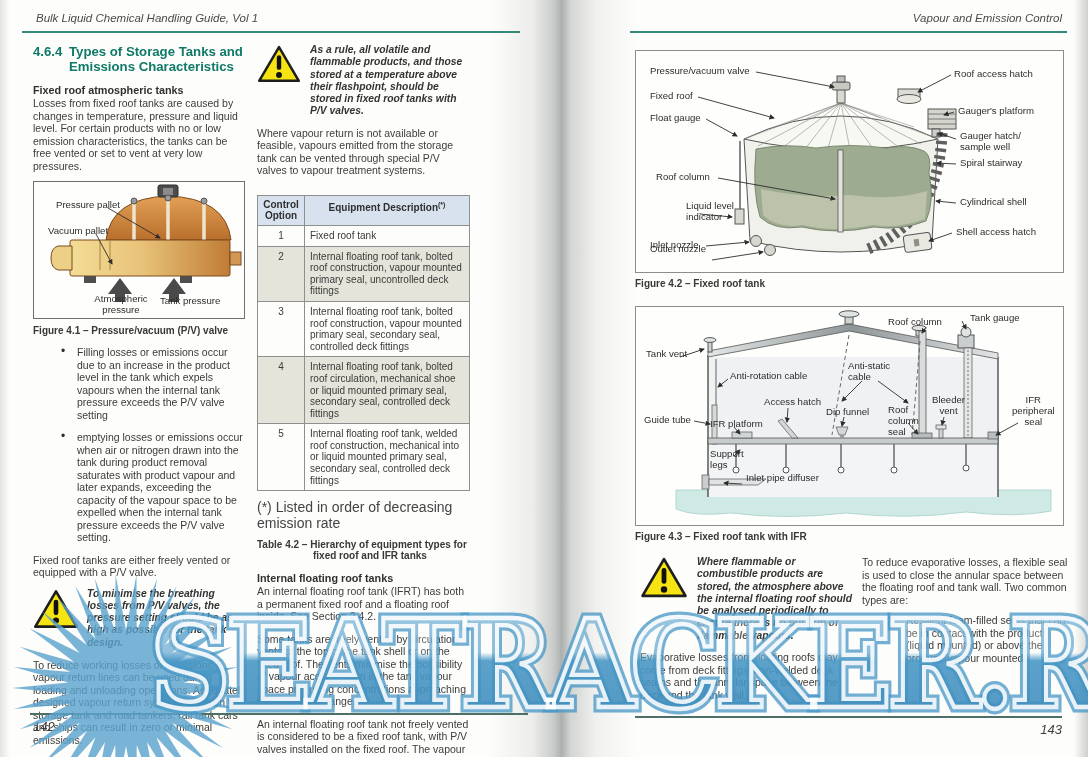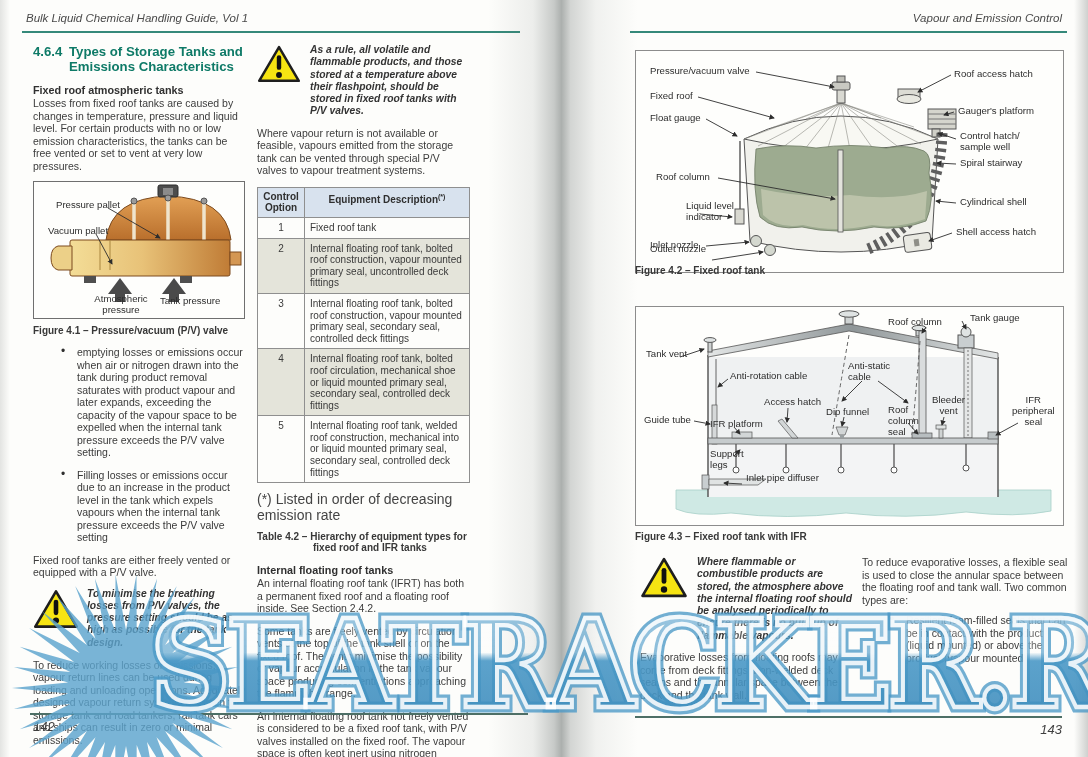--- a/index.html
+++ b/index.html
@@ -44,21 +44,21 @@
   ul.blist li::before{content:"•";position:absolute;left:0;top:-1px;font-size:12px;color:#2e2e2e;}
 
   .warnrow{display:flex;align-items:flex-start;}
   .warn-icon{flex:none;}
   .warn-text{font-size:10.3px;line-height:12.3px;font-weight:bold;font-style:italic;color:#333;}
 
   .figbox{position:relative;background:#fefefc;border:1px solid #8c8c8c;}
   .figcap{font-weight:bold;font-size:10px;color:#383838;}
   .lbl{position:absolute;font-size:9.6px;line-height:10.8px;color:#2d2d2d;white-space:pre-line;z-index:3;}
 
-  table.eq{border-collapse:collapse;width:100%;margin-top:10px;border-radius:10px;}
+  table.eq{border-collapse:collapse;width:100%;margin-top:18px;border-radius:10px;}
   table.eq th, table.eq td{border:1px solid #8f8f8f;font-size:10px;line-height:11.6px;vertical-align:top;}
   table.eq th{background:#d8e2ee;font-weight:bold;text-align:center;padding:3px 3px;color:#2f2f2f;}
   table.eq td{padding:4px 5px;}
   table.eq td.opt{text-align:center;width:36px;}
   table.eq tr.shade td{background:#e4e4da;}
   .footnote{font-size:14px;color:#444;margin-top:8px;}
   .tblcap{font-weight:bold;font-size:10px;color:#383838;margin-top:8px;padding-left:56px;text-indent:-56px;}
 
   .pgnum{position:absolute;font-style:italic;font-size:13px;color:#3f3f3f;}
   .foot-rule{position:absolute;height:1.5px;background:#4d6f66;}
@@ -72,21 +72,21 @@
   .wm-back{color:transparent;-webkit-text-stroke:10px rgba(74,152,198,0.78);}
   .wm-front{color:transparent;-webkit-text-stroke:4px rgba(255,255,255,0.88);
     background:linear-gradient(to bottom, rgba(255,255,255,0.30) 0%, rgba(255,255,255,0.18) 40%,
       rgba(74,152,198,0.90) 47%, rgba(62,140,188,0.90) 100%);
     -webkit-background-clip:text;background-clip:text;}
 </style>
 </head>
 <body>
 
 <div class="page page-left">
-  <div class="running-head" style="left:26px;text-align:right;">Bulk Liquid Chemical Handling Guide, Vol 1</div>
+  <div class="running-head" style="left:36px;text-align:right;">Bulk Liquid Chemical Handling Guide, Vol 1</div>
   <div class="head-rule" style="left:22px;top:31px;width:498px;"></div>
 
   <div class="col" style="left:33px;top:44px;width:214px;">
     <div class="h-sec">
       <span class="num">4.6.4</span>
       <span>Types of Storage Tanks and Emissions Characteristics</span>
     </div>
     <div class="subhead" style="margin-top:10px;">Fixed roof atmospheric tanks</div>
     <p class="body" style="margin-top:1px;">Losses from fixed roof tanks are caused by changes in temperature, pressure and liquid level. For certain products with no or low emission characteristics, the tanks can be free vented or set to vent at very low pressures.</p>
 
@@ -135,22 +135,22 @@
       </svg>
       <span class="lbl" style="left:22px;top:18px;">Pressure pallet</span>
       <span class="lbl" style="left:14px;top:44px;">Vacuum pallet</span>
       <span class="lbl" style="left:56px;top:112px;width:62px;text-align:center;">Atmospheric
 pressure</span>
       <span class="lbl" style="left:126px;top:114px;">Tank pressure</span>
     </div>
     <div class="figcap" style="margin-top:6px;">Figure 4.1 – Pressure/vacuum (P/V) valve</div>
 
     <ul class="blist">
+      <li>Filling losses or emissions occur due to an increase in the product level in the tank which expels vapours when the internal tank pressure exceeds the P/V valve setting</li>
       <li>emptying losses or emissions occur when air or nitrogen drawn into the tank during product removal saturates with product vapour and later expands, exceeding the capacity of the vapour space to be expelled when the internal tank pressure exceeds the P/V valve setting.</li>
-      <li>Filling losses or emissions occur due to an increase in the product level in the tank which expels vapours when the internal tank pressure exceeds the P/V valve setting</li>
     </ul>
     <p class="body" style="margin-top:2px;">Fixed roof tanks are either freely vented or equipped with a P/V valve.</p>
 
     <div class="warnrow" style="margin-top:9px;">
       <span class="warn-icon">
         <svg width="46" height="42" viewBox="0 0 60 54">
           <polygon points="30,4 57,50 3,50" fill="#f6e412" stroke="#1e1e1e" stroke-width="3.4" stroke-linejoin="round"></polygon>
           <rect x="27" y="15" width="6" height="20" rx="3" fill="#111"></rect>
           <circle cx="30" cy="42" r="4" fill="#111"></circle>
         </svg>
@@ -297,27 +297,27 @@
     <span class="lbl" style="left:14px;top:15px;">Pressure/vacuum valve</span>
     <span class="lbl" style="left:14px;top:40px;">Fixed roof</span>
     <span class="lbl" style="left:14px;top:62px;">Float gauge</span>
     <span class="lbl" style="left:20px;top:121px;">Roof column</span>
     <span class="lbl" style="left:14px;top:150px;margin-left:36px;">Liquid level
 indicator</span>
     <span class="lbl" style="left:14px;top:189px;">Inlet nozzle</span>
     <span class="lbl" style="left:14px;top:193px;text-align:center;">Outlet nozzle</span>
     <span class="lbl" style="left:318px;top:18px;">Roof access hatch</span>
     <span class="lbl" style="left:322px;top:55px;">Gauger's platform</span>
-    <span class="lbl" style="left:324px;top:80px;">Control hatch/
+    <span class="lbl" style="left:324px;top:80px;">Gauger hatch/
 sample well</span>
     <span class="lbl" style="left:324px;top:107px;">Spiral stairway</span>
     <span class="lbl" style="left:324px;top:146px;">Cylindrical shell</span>
     <span class="lbl" style="left:320px;top:176px;">Shell access hatch</span>
   </div>
-  <div class="figcap" style="position:absolute;left:91px;top:265px;">Figure 4.2 – Fixed roof tank</div>
+  <div class="figcap" style="position:absolute;left:91px;top:278px;">Figure 4.2 – Fixed roof tank</div>
 
   <div class="figbox" style="position:absolute;left:91px;top:306px;width:427px;height:218px;">
     <svg width="427" height="216" viewBox="0 0 427 216">
       <defs>
         <linearGradient id="roofg" x1="0" y1="0" x2="1" y2="0">
           <stop offset="0" stop-color="#e3e6e6"></stop>
             <stop offset="0.5" stop-color="#8f9698"></stop>
             <stop offset="1" stop-color="#e3e6e6"></stop>
         </linearGradient>
         <marker id="ar3" markerWidth="7" markerHeight="7" refX="5" refY="3" orient="auto">

